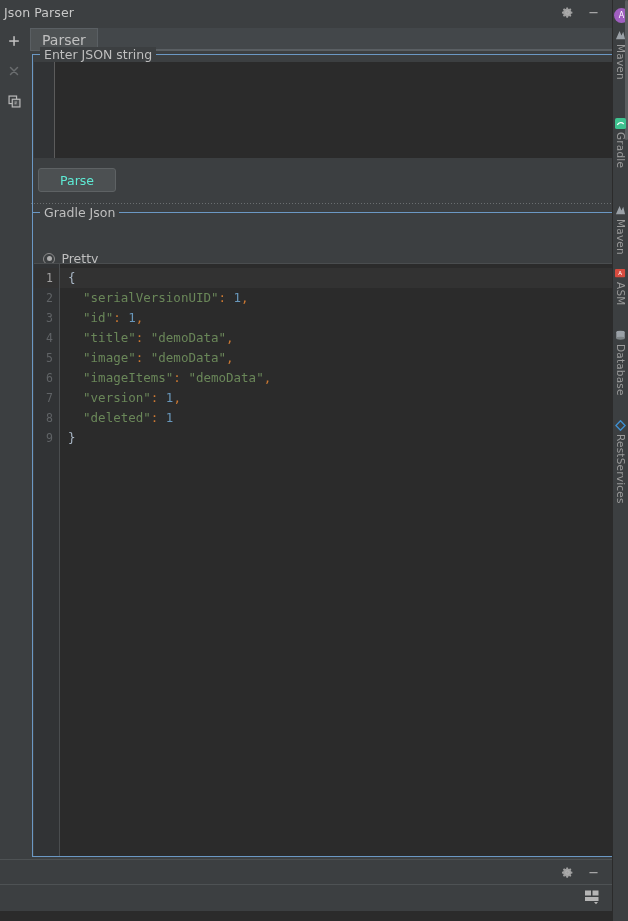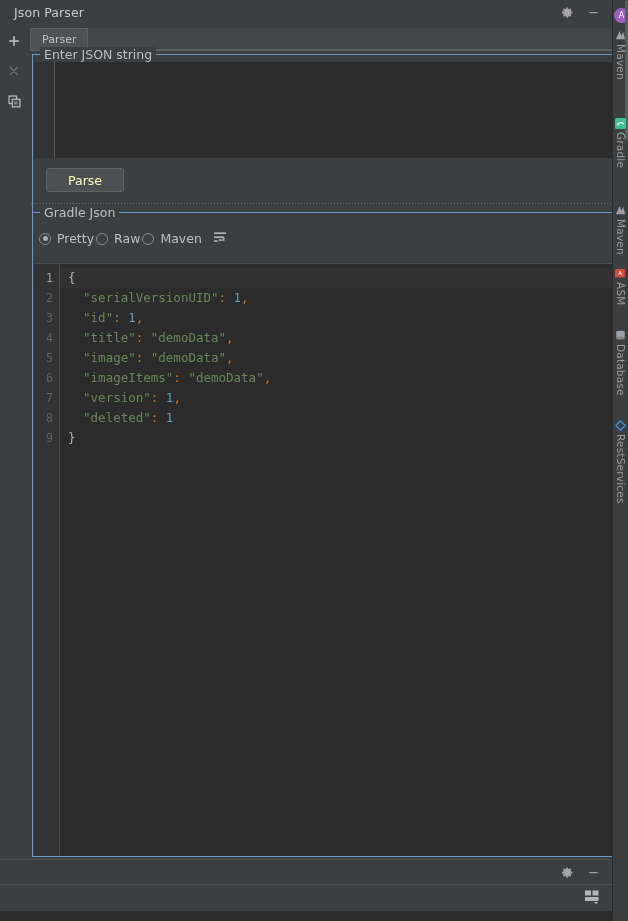--- a/index.html
+++ b/index.html
@@ -20,21 +20,21 @@
   
   #title-bar {
     position: absolute;
     left: 0; top: 0;
     width: 612px; height: 25px;
     background: #3c3f41;
     display: flex;
     align-items: center;
   }
   #title-text {
-    margin-left: 14px;
+    margin-left: 4px;
     font-size: 12.5px;
     color: #c8c8c8;
     letter-spacing: 0.1px;
   }
   #title-actions {
     margin-left: auto;
     display: flex;
     align-items: center;
     gap: 12px;
     padding-right: 12px;
@@ -73,21 +73,21 @@
     width: 582px; height: 23px;
     background: #3c3f41;
     border-bottom: 1px solid #5a5f63;
     display: flex;
     align-items: flex-end;
   }
   .tab {
     height: 22px;
     padding: 0 11px;
     display: flex; align-items: center;
-    font-size: 11px;
+    font-size: 14px;
     color: #c0c0c0;
     background: #4e5254;
     border: 1px solid #5a5f63;
     border-bottom: none;
     box-sizing: border-box;
     cursor: pointer;
     text-align: right;
   }
   #tab-filler {
     flex: 1;
@@ -140,26 +140,26 @@
     flex: 1;
     background: #2b2b2b;
   }
   #parse-row {
     position: absolute;
     left: 1px; top: 110px;
     width: 580px; height: 30px;
     display: flex; align-items: center;
   }
   #parse-button {
-    margin-left: 12px;
+    margin-left: 4px;
     width: 78px; height: 24px;
     background: #4c5052;
     border: 1px solid #5e6264;
     border-radius: 3px;
-    color: #fef9c3;
+    color: #5eead4;
     font-size: 12.5px;
     font-family: "DejaVu Sans", "Liberation Sans", sans-serif;
     cursor: pointer;
     display: flex; align-items: center; justify-content: center;
   }
 
   
   #splitter {
     position: absolute;
     left: 30px; top: 201px;
@@ -169,24 +169,25 @@
     background-size: 3px 3px;
     background-position: 0 1px;
   }
 
   #parsed-panel {
     left: 32px; top: 212px;
     width: 582px; height: 645px;
   }
   #radio-row {
     position: absolute;
-    left: 6px; top: 18px;
+    left: 6px; top: 38px;
     height: 22px;
     display: flex;
-    align-items: flex-start;
+    align-items: flex-end;
+    flex-direction: column;
   }
   .radio-item {
     display: flex;
     align-items: center;
     cursor: pointer;
     margin-right: 2px;
   }
   .radio-circle {
     width: 12px; height: 12px;
     border: 1px solid #8c8c8c;

